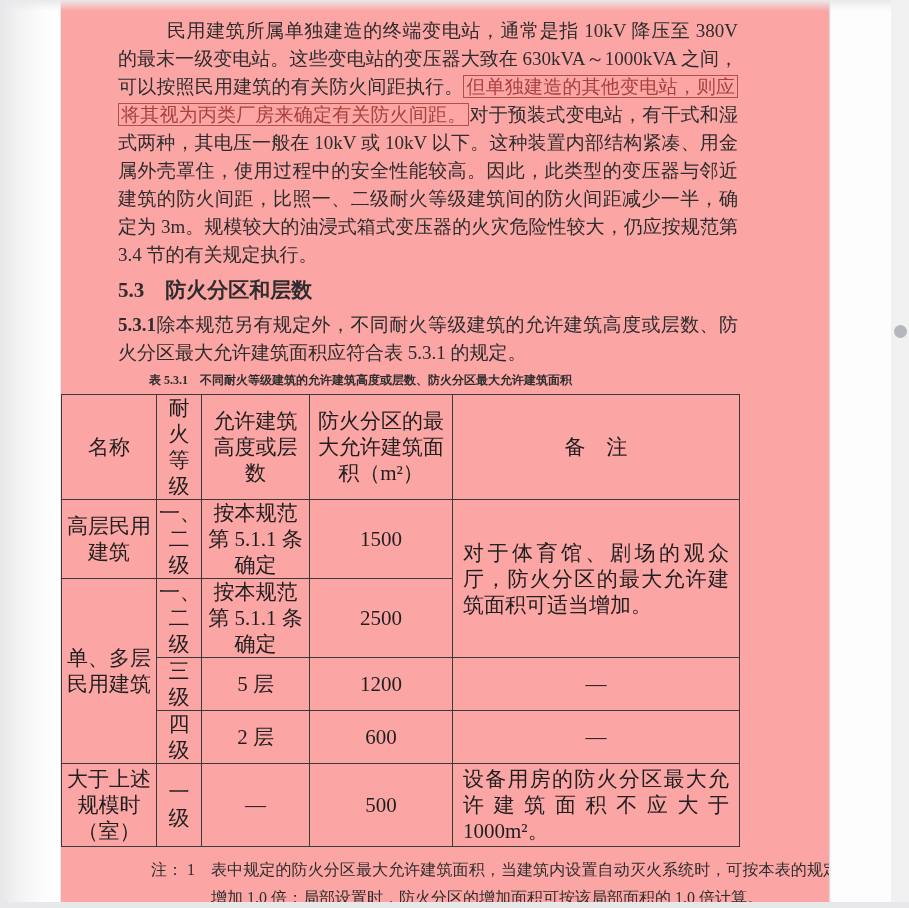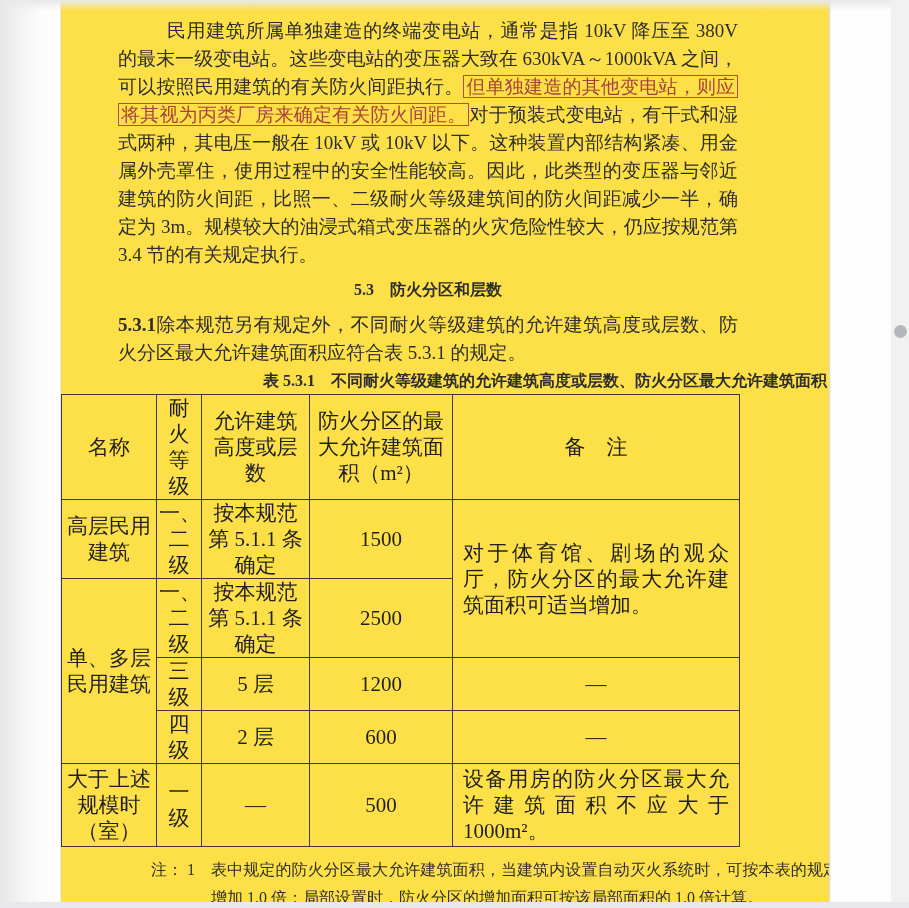--- a/index.html
+++ b/index.html
@@ -10,21 +10,21 @@
     background: #f1f1f2;
     font-family: "Liberation Serif", "DejaVu Serif", serif;
     color: #2d2d2d;
   }
   .left-shadow {
     position: absolute; left: 0; top: 0; width: 60px; height: 908px;
     background: linear-gradient(to right, #e7e7e9 0%, #f2f2f3 30%, #fcfcfd 70%, #ffffff 100%);
   }
   .page {
     position: absolute; left: 60px; top: 0; width: 770px; height: 908px;
-    background: #fde047;
+    background: #fca5a5;
     border-left: 1px solid #e6e6e8;
     border-right: 1px solid #dedee0;
     box-sizing: border-box;
     overflow: hidden;
     padding-top: 17px;
   }
   .next-page-sliver {
     position: absolute; left: 831px; top: 0; width: 60px; height: 908px;
     background: #fdfdfe;
   }
@@ -56,33 +56,32 @@
   .redbox {
     color: #a8413c;
     border: 1px solid #b0504a;
     padding: 0 2px;
     -webkit-box-decoration-break: clone;
     box-decoration-break: clone;
   }
   .sec-heading {
     margin: 7px 0 7px 57px;
     width: 620px;
-    text-align: center;
-    font-size: 16px;
+    font-size: 21px;
     font-weight: bold;
     line-height: 28px;
   }
   .clause { text-indent: 0; }
   .clause-num { font-weight: bold; }
   .tbl-caption {
     margin: 0 0 0 88px;
     width: 678px;
-    text-align: right;
+    text-align: left;
     font-weight: bold;
-    font-size: 16px;
+    font-size: 12px;
     line-height: 27px;
   }
   table.spec {
     width: 678px;
     border-collapse: collapse;
     table-layout: fixed;
     font-size: 21px;
     color: #1f1f1f;
   }
   table.spec td {

